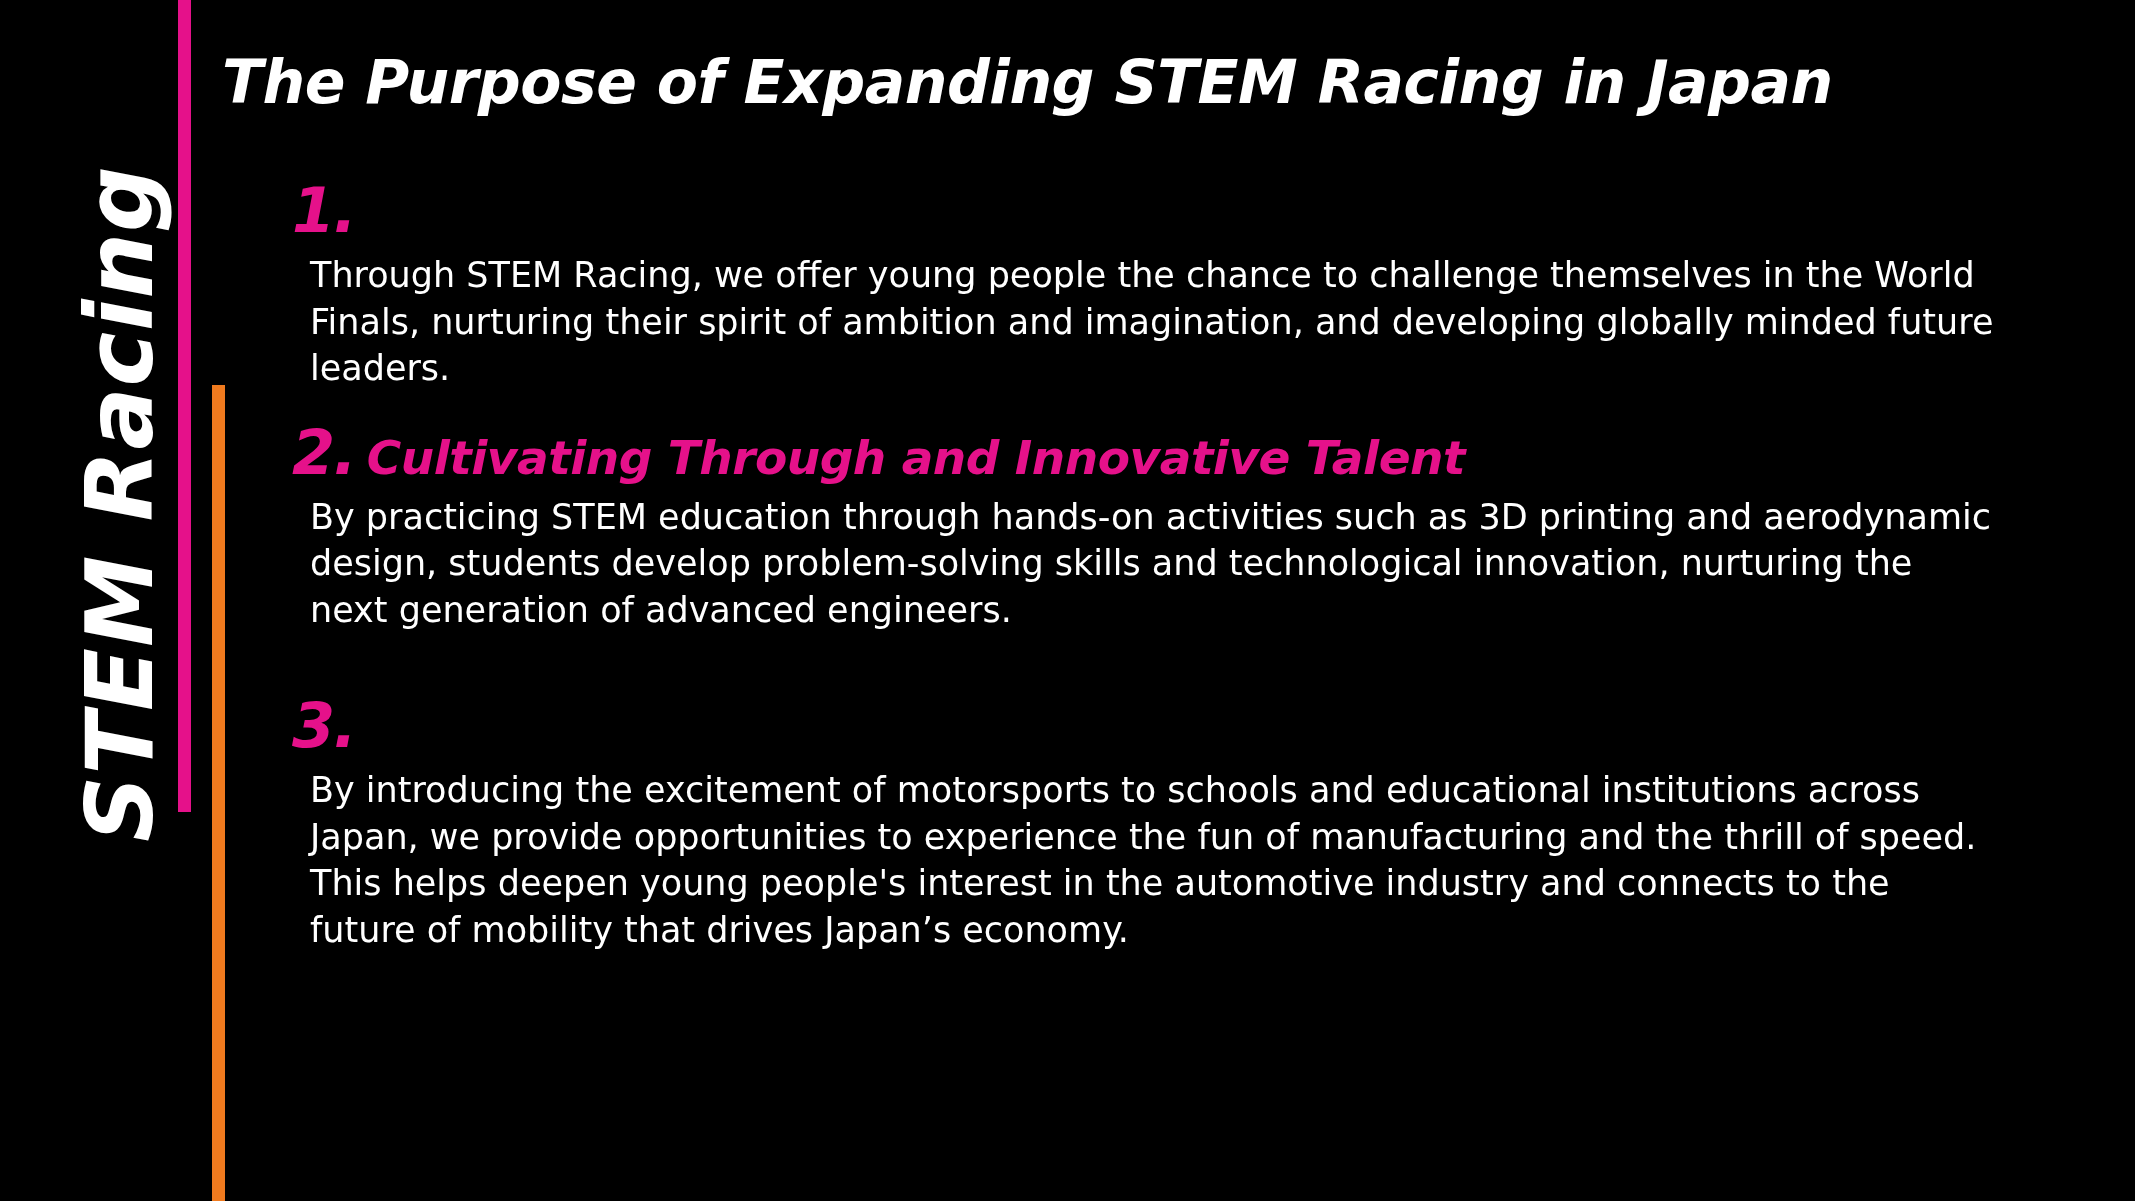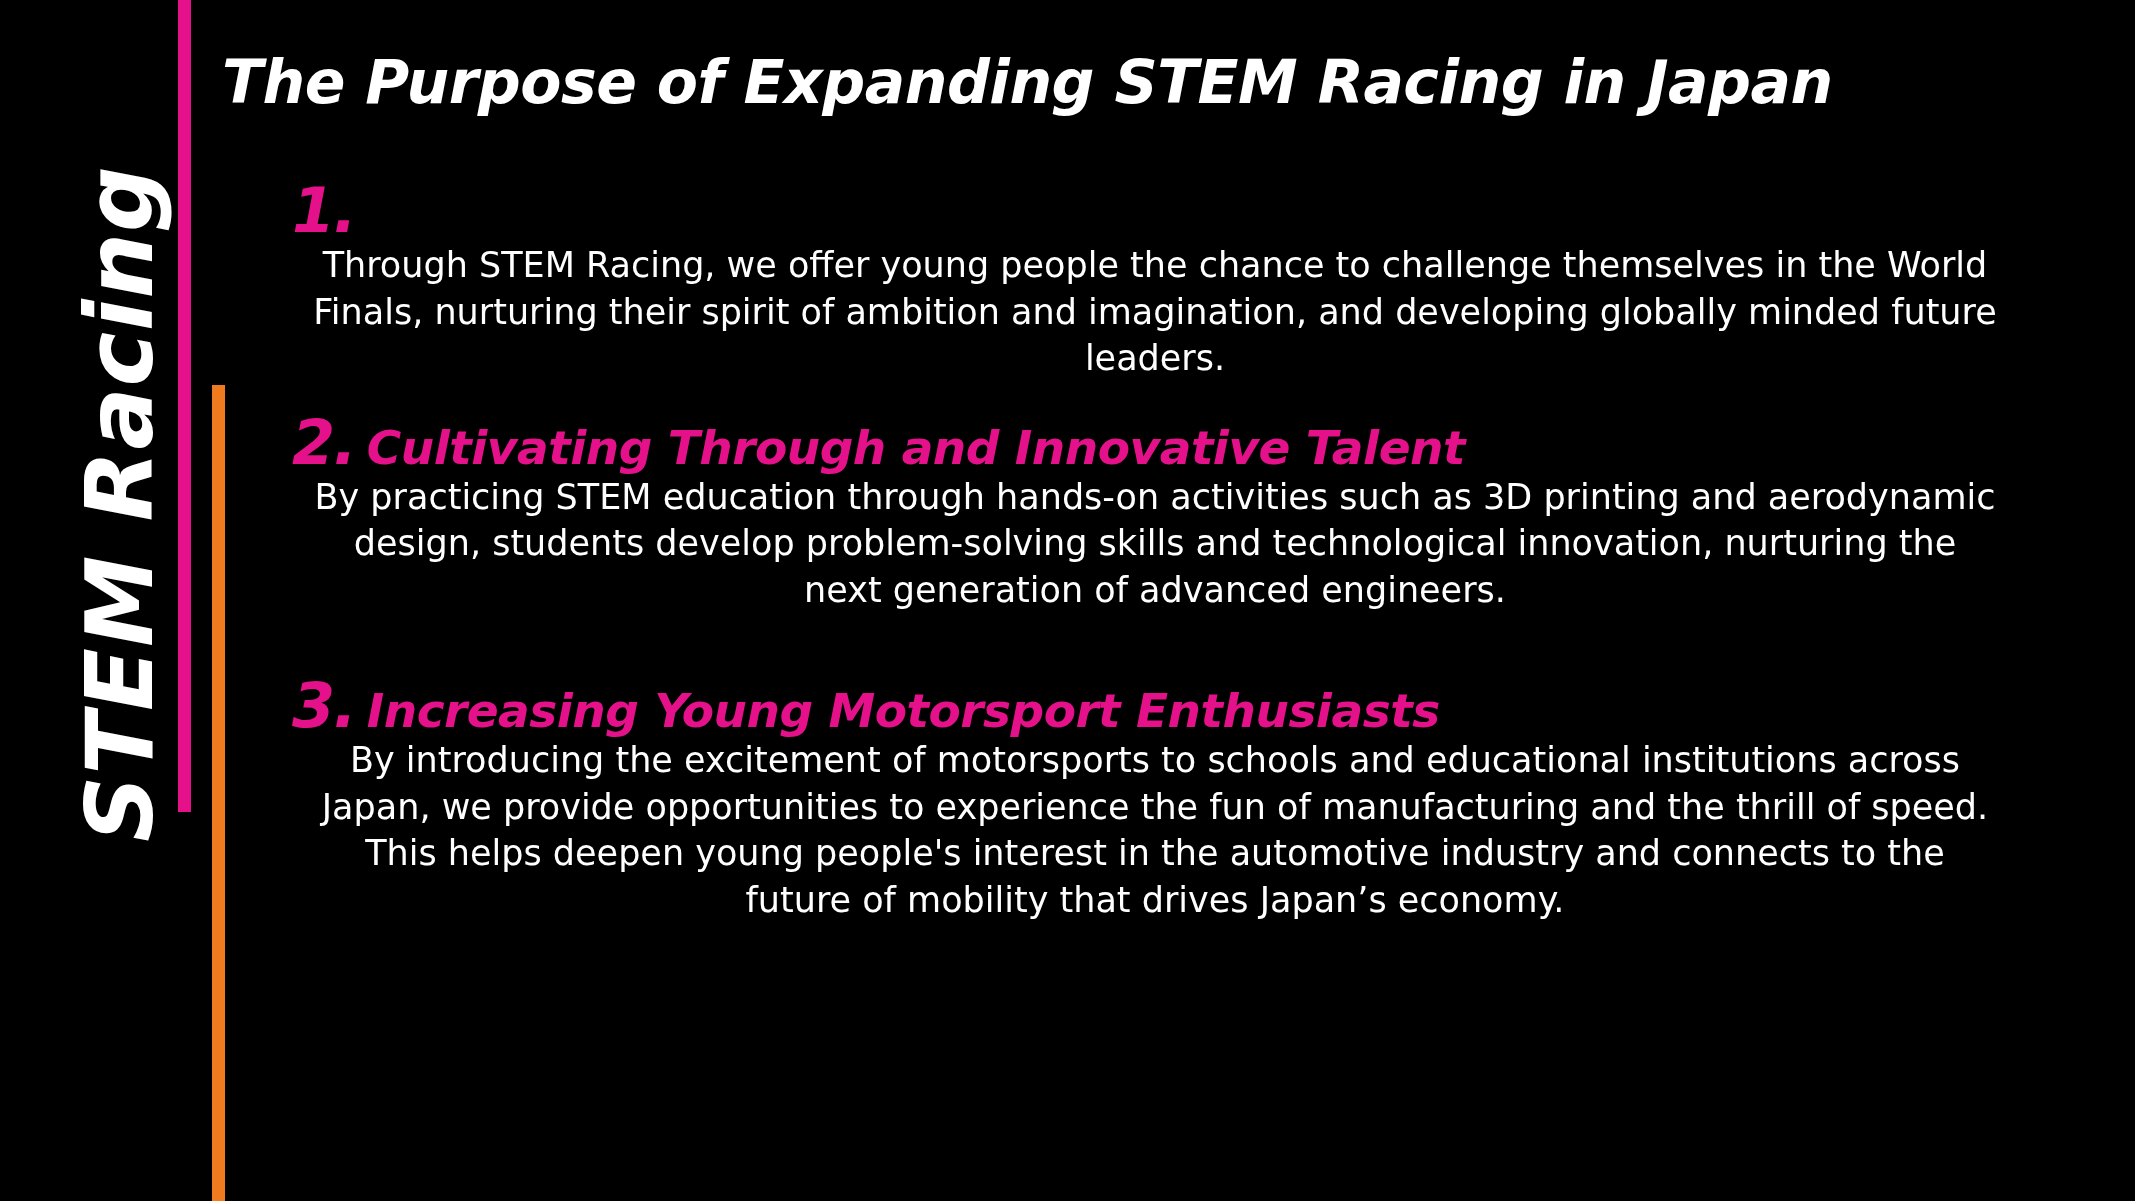--- a/index.html
+++ b/index.html
@@ -64,21 +64,20 @@
     background: #f07a1e;
   }
 
   
   .content {
     position: absolute;
     left: 222px;
     top: 0px;
     width: 1880px;
     height: 1201px;
-    text-align: center;
   }
 
   .title {
     position: absolute;
     left: 0px;
     top: 52px;
     font-family: "DejaVu Sans", sans-serif;
     font-weight: 700;
     font-style: italic;
     font-size: 60px;
@@ -112,20 +111,21 @@
     margin-right: 12px;
     letter-spacing: -2px;
   }
   .item-title {
     font-size: 47px;
     line-height: 1.0;
     letter-spacing: -0.5px;
   }
 
   .item-body {
+    margin-top: 10px;
     margin-left: 18px;
     font-family: "DejaVu Sans", sans-serif;
     font-weight: 400;
     font-style: normal;
     font-size: 35px;
     line-height: 1.33;
     color: #ffffff;
     max-width: 1690px;
   }
 
@@ -163,20 +163,19 @@
         <div class="item-head">
           <span class="item-num">2.</span>
           <span class="item-title">Cultivating Through and Innovative Talent</span>
         </div>
         <div class="item-body">By practicing STEM education through hands-on activities such as 3D printing and aerodynamic design, students develop problem-solving skills and technological innovation, nurturing the next generation of advanced engineers.</div>
       </div>
 
       <div class="item i3">
         <div class="item-head">
           <span class="item-num">3.</span>
-          <span class="item-title">Increasing Young Motorsport Enthusiasts</span>
         </div>
         <div class="item-body">By introducing the excitement of motorsports to schools and educational institutions across Japan, we provide opportunities to experience the fun of manufacturing and the thrill of speed. This helps deepen young people's interest in the automotive industry and connects to the future of mobility that drives Japan’s economy.</div>
       </div>
 
     </div>
   </div>
 </div>
 
 </body></html>

